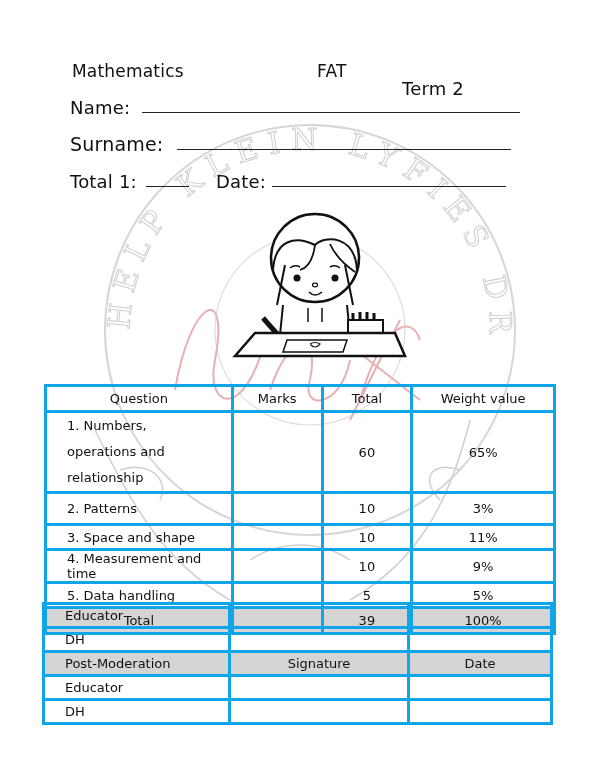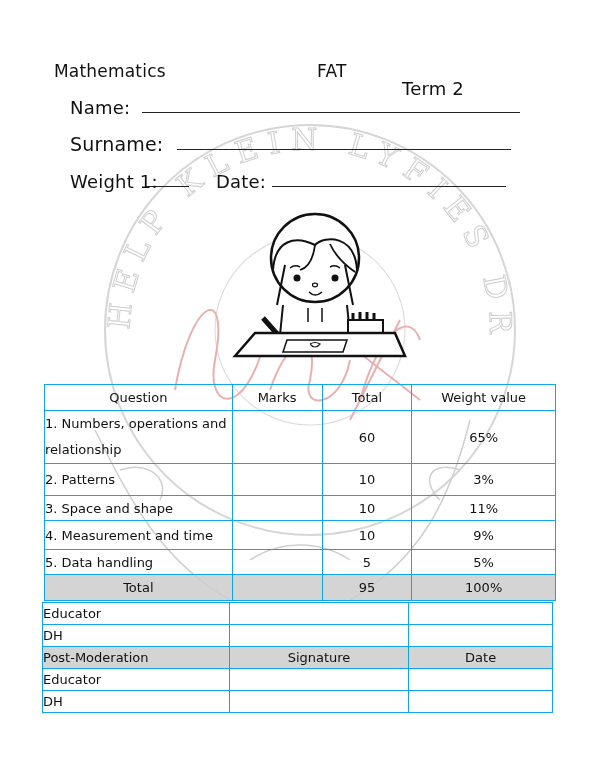--- a/index.html
+++ b/index.html
@@ -3,21 +3,21 @@
 <meta charset="utf-8">
 <style>
   html, body { margin: 0; padding: 0; background: #ffffff; }
   body { width: 600px; height: 776px; position: relative; overflow: hidden;
          font-family: "DejaVu Sans", sans-serif; color: #111; }
   .abs { position: absolute; }
   .hdr-text { font-size: 17px; color: #111; letter-spacing: 0.2px; }
   .line { position: absolute; border-bottom: 1.5px solid #222; height: 0; }
   .watermark { position: absolute; pointer-events: none; }
   table { border-collapse: collapse; position: absolute; font-size: 13px; }
-  td { border: 1px solid #0ea5e9; padding: 0 0; color: #111; background: transparent; }
+  td { border: 3px solid #0ea5e9; padding: 0 20px; color: #111; background: transparent; }
   .t1 td.c { text-align: center; }
   .shade td { background: rgba(205,205,205,0.85); }
   .t2 td { height: 21px; }
 </style>
 </head>
 <body>
 
 <svg class="watermark" width="600" height="776" style="left:0;top:0;">
   <defs>
     <path id="arcPath" d="M 130 330 A 180 180 0 0 1 490 330"></path>
@@ -26,31 +26,31 @@
   <circle cx="310" cy="330" r="95" fill="none" stroke="#dedede" stroke-width="1.2"></circle>
   <text font-family="DejaVu Serif, serif" font-size="30" fill="none" stroke="#cfcfcf" stroke-width="1" letter-spacing="10">
     <textPath href="#arcPath">HELP KLEIN LYFIES DROOM</textPath>
   </text>
 
   <path d="M 175 390 C 190 300, 230 280, 215 360 C 205 410, 245 420, 265 340 M 270 390 C 290 330, 320 330, 310 380 C 300 410, 340 410, 350 360 M 360 400 C 380 330, 410 310, 420 340 M 330 330 L 420 400 M 400 320 L 350 420" fill="none" stroke="#e8b0b0" stroke-width="2"></path>
 
   <path d="M 95 430 C 130 500, 160 560, 230 600 M 470 420 C 450 500, 420 560, 350 600 M 120 470 C 150 460, 170 480, 160 500 M 460 470 C 430 460, 420 480, 440 500 M 250 560 C 280 540, 320 540, 350 560" fill="none" stroke="#cfcfcf" stroke-width="1.5"></path>
 </svg>
 
-<div class="abs hdr-text" style="left:54px;top:61px;">Mathematics</div>
+<div class="abs hdr-text" style="left:72px;top:61px;">Mathematics</div>
 <div class="abs hdr-text" style="left:317px;top:61px;">FAT</div>
 <div class="abs hdr-text" style="left:402px;top:78px;font-size:18px;">Term 2</div>
 
 <div class="abs hdr-text" style="left:70px;top:97px;font-size:18px;">Name:</div>
 <div class="line" style="left:142px;top:112px;width:378px;"></div>
 
 <div class="abs hdr-text" style="left:70px;top:133px;font-size:19px;">Surname:</div>
 <div class="line" style="left:177px;top:149px;width:334px;"></div>
 
-<div class="abs hdr-text" style="left:70px;top:171px;font-size:18px;">Weight 1:</div>
+<div class="abs hdr-text" style="left:70px;top:171px;font-size:18px;">Total 1:</div>
 <div class="line" style="left:146px;top:186px;width:43px;"></div>
 <div class="abs hdr-text" style="left:216px;top:171px;font-size:18px;">Date:</div>
 <div class="line" style="left:272px;top:186px;width:234px;"></div>
 
 <svg class="abs" width="200" height="150" style="left:215px;top:210px;" viewBox="0 0 200 150">
 
   <circle cx="100" cy="48" r="44" fill="#fff" stroke="#111" stroke-width="2.5"></circle>
 
   <path d="M 58 60 C 60 30, 80 25, 100 35 C 110 25, 140 25, 142 60" fill="none" stroke="#111" stroke-width="2"></path>
   <path d="M 70 55 L 62 95 M 130 55 L 138 95" stroke="#111" stroke-width="2"></path>
@@ -121,21 +121,21 @@
   </tr>
   <tr style="height:25px;">
     <td>5. Data handling</td>
     <td class="c"></td>
     <td class="c">5</td>
     <td class="c">5%</td>
   </tr>
   <tr class="shade" style="height:26px;">
     <td class="c">Total</td>
     <td class="c"></td>
-    <td class="c">95</td>
+    <td class="c">39</td>
     <td class="c">100%</td>
   </tr>
 </tbody>
   </table>
 
 <table class="t2" style="left:42px;top:602px;width:511px;">
   <colgroup>
     <col style="width:187px">
       <col style="width:180px">
       <col style="width:144px">

